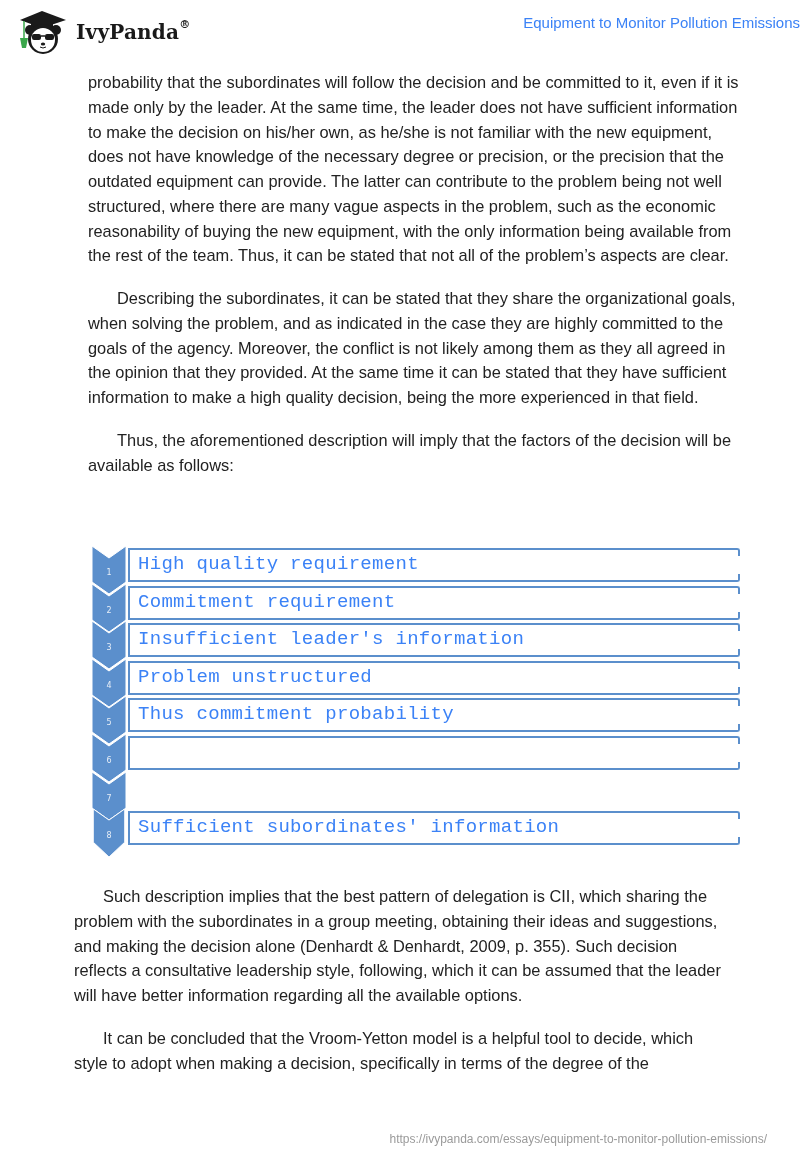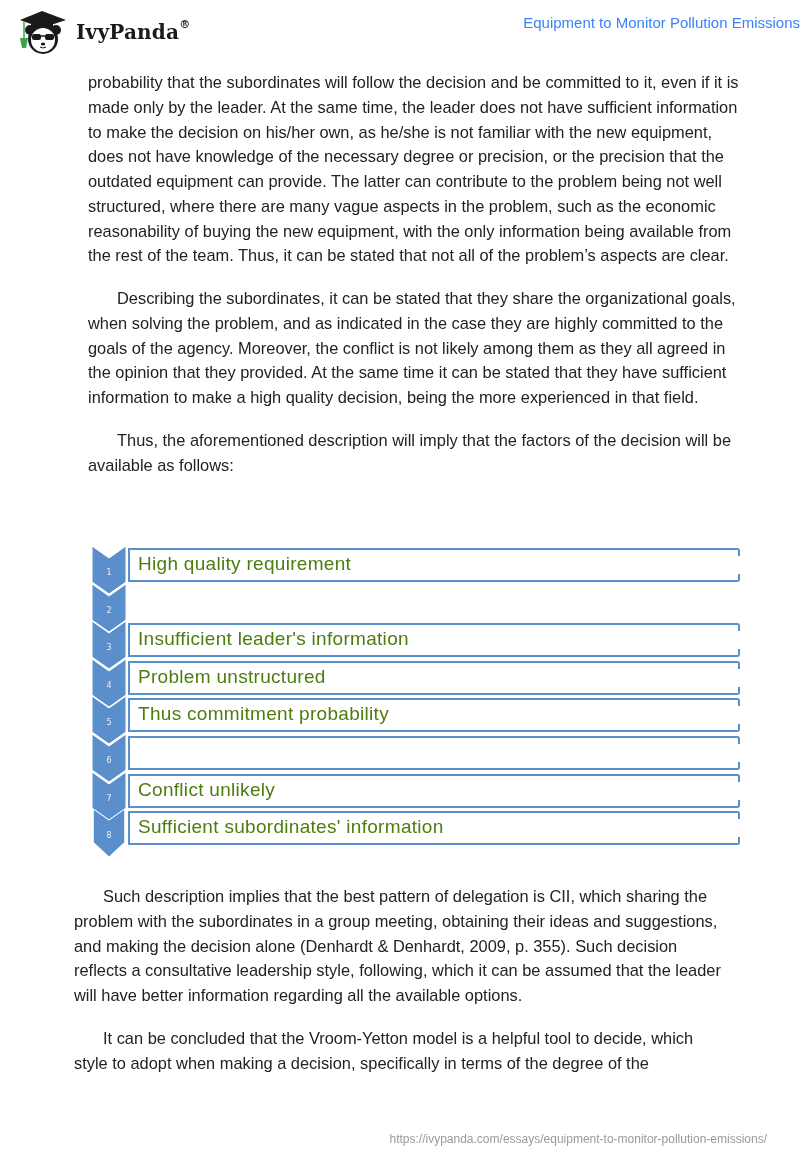--- a/index.html
+++ b/index.html
@@ -24,22 +24,22 @@
   .chev-num { position: absolute; left: 0; width: 38px; text-align: center; font-size: 8px;
               color: #ffffff; opacity: 0.85; font-family: "DejaVu Sans", sans-serif; }
   .box { position: absolute; left: 38px; top: 2px; width: 604px; height: 30px;
          border-top: 2px solid #5b8fcc; border-bottom: 2px solid #5b8fcc;
          border-left: 2px solid #5b8fcc; background: #ffffff; }
   .box-cap { position: absolute; right: -6px; width: 6px; height: 6px; }
   .box-cap.top { top: -2px; border-top: 2px solid #5b8fcc; border-right: 2px solid #5b8fcc;
                  border-top-right-radius: 3px; }
   .box-cap.bot { bottom: -2px; border-bottom: 2px solid #5b8fcc; border-right: 2px solid #5b8fcc;
                  border-bottom-right-radius: 3px; }
-  .box-label { position: absolute; left: 8px; top: 3px; font-family: Liberation Sans, sans-serif;
-               font-size: 19px; color: #4d7c0f; letter-spacing: 0.3px; white-space: nowrap; }
+  .box-label { position: absolute; left: 8px; top: 3px; font-family: Liberation Mono, monospace;
+               font-size: 19px; color: #3b82f6; letter-spacing: 0.3px; white-space: nowrap; }
 
   .content2 { position: absolute; left: 74px; top: 884px; width: 655px; }
   .footer-url { position: absolute; right: 33px; top: 1132px; font-size: 12px; color: #9a9a9a; }
 </style>
 </head>
 <body>
 
 <div class="header">
   <div class="logo">
     <svg width="54" height="48" viewBox="0 0 54 48">
@@ -84,20 +84,25 @@
         <div class="box-cap top"></div>
         <div class="box-cap bot"></div>
         <span class="box-label">High quality requirement</span>
       </div>
     </div>
     <div class="row" style="top: 37.6px;">
       <svg class="chev" width="38" height="48" viewBox="0 0 38 48">
         <polygon points="2,0 19,12 36,0 36,36 19,48 2,36" fill="#5b8fcc" stroke="#ffffff" stroke-width="1"></polygon>
       </svg>
       <div class="chev-num" style="top: 22px;">2</div>
+      <div class="box">
+        <div class="box-cap top"></div>
+        <div class="box-cap bot"></div>
+        <span class="box-label">Commitment requirement</span>
+      </div>
     </div>
     <div class="row" style="top: 75.2px;">
       <svg class="chev" width="38" height="48" viewBox="0 0 38 48">
         <polygon points="2,0 19,12 36,0 36,36 19,48 2,36" fill="#5b8fcc" stroke="#ffffff" stroke-width="1"></polygon>
       </svg>
       <div class="chev-num" style="top: 22px;">3</div>
       <div class="box">
         <div class="box-cap top"></div>
         <div class="box-cap bot"></div>
         <span class="box-label">Insufficient leader's information</span>
@@ -133,25 +138,20 @@
       <div class="box">
         <div class="box-cap top"></div>
         <div class="box-cap bot"></div>
       </div>
     </div>
     <div class="row" style="top: 225.6px;">
       <svg class="chev" width="38" height="48" viewBox="0 0 38 48">
         <polygon points="2,0 19,12 36,0 36,36 19,48 2,36" fill="#5b8fcc" stroke="#ffffff" stroke-width="1"></polygon>
       </svg>
       <div class="chev-num" style="top: 22px;">7</div>
-      <div class="box">
-        <div class="box-cap top"></div>
-        <div class="box-cap bot"></div>
-        <span class="box-label">Conflict unlikely</span>
-      </div>
     </div>
     <div class="row" style="top: 263.2px;">
       <svg class="chev" width="38" height="52" viewBox="0 0 38 52">
         <polygon points="2,0 19,12 36,0 36,36 19,52 2,36" fill="#5b8fcc" stroke="#ffffff" stroke-width="1"></polygon>
       </svg>
       <div class="chev-num" style="top: 22px;">8</div>
       <div class="box">
         <div class="box-cap top"></div>
         <div class="box-cap bot"></div>
         <span class="box-label">Sufficient subordinates' information</span>

